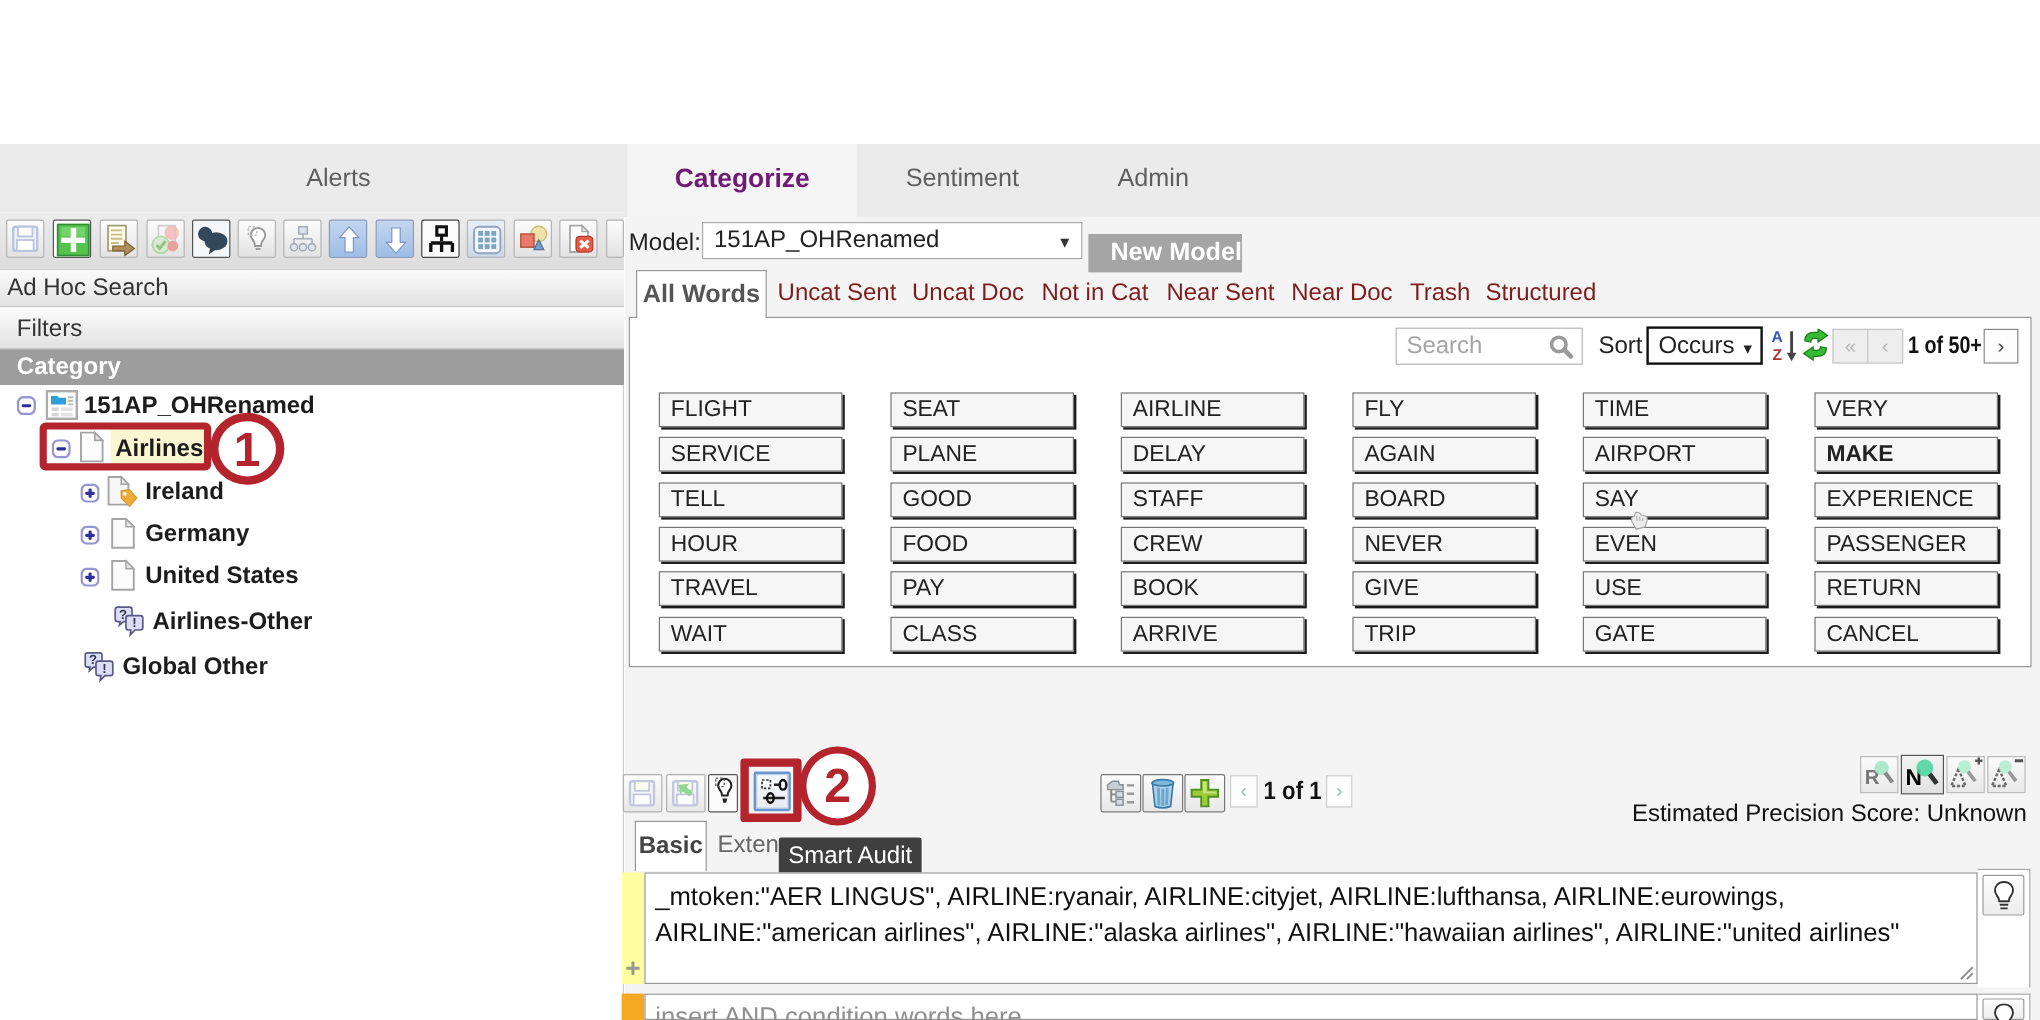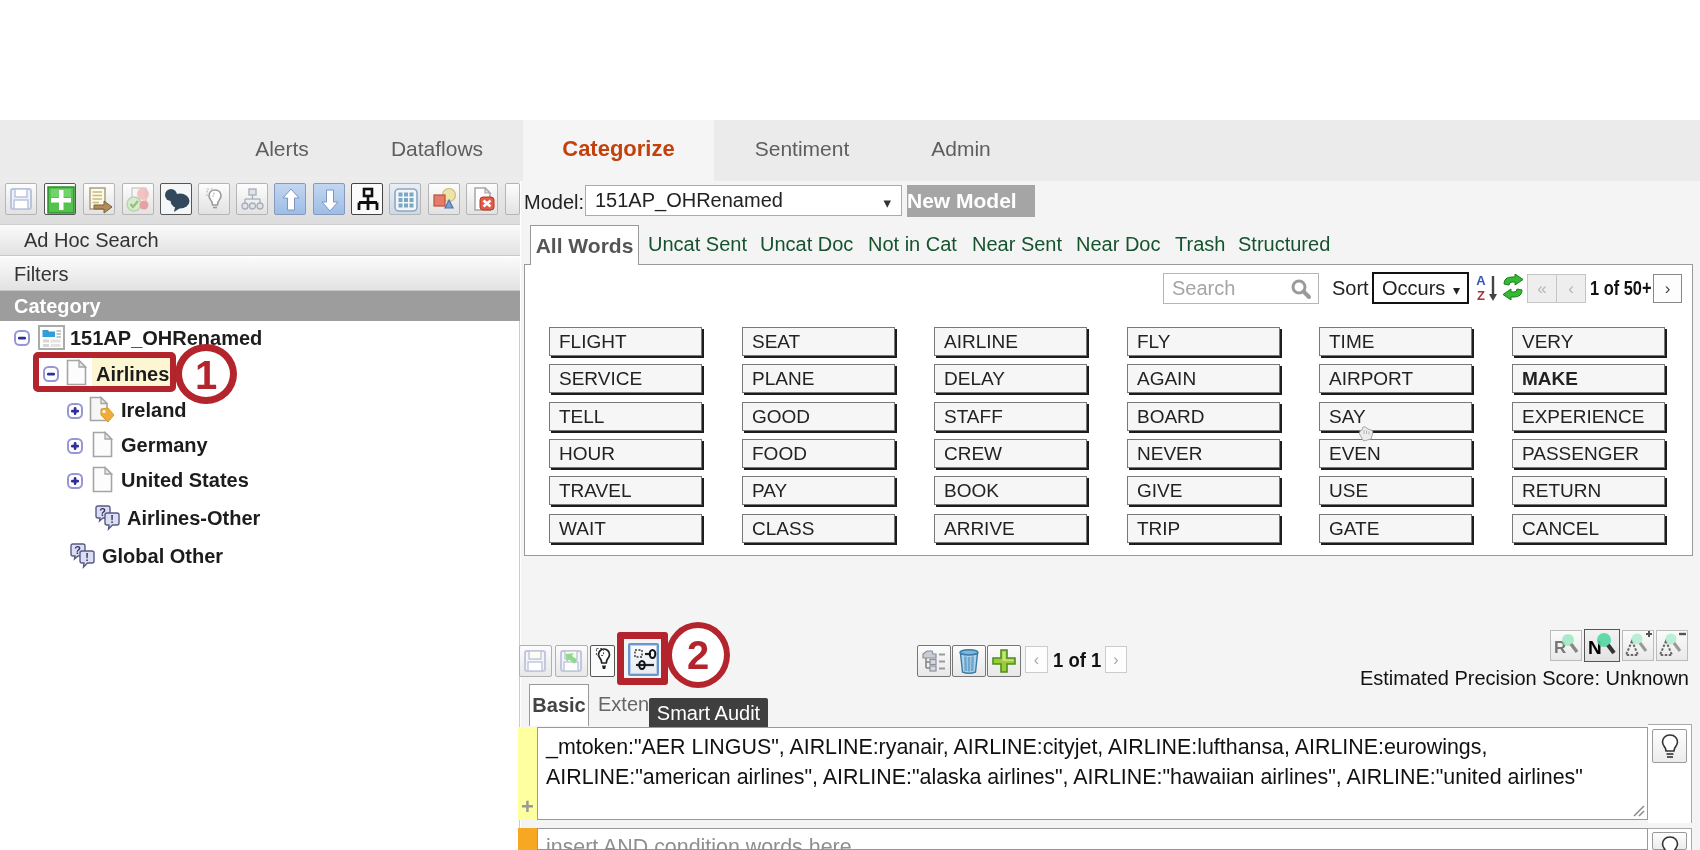--- a/index.html
+++ b/index.html
@@ -3,35 +3,35 @@
 <meta charset="utf-8">
 <style>
 * { margin:0; padding:0; box-sizing:border-box; }
 html,body { width:1700px; height:850px; overflow:hidden; background:#fff; }
 body { font-family:"Liberation Sans", sans-serif; }
 #root { position:relative; width:1700px; height:850px; }
 .abs { position:absolute; }
 
 #navbar { left:0; top:120px; width:1700px; height:57px; background:#ebebeb; }
 .navtab { position:absolute; top:0; height:57px; line-height:57px; color:#5e5e5e; font-size:21px; text-align:center; }
-#tab-cat { left:523px; top:120px; width:191px; height:61px; background:#f5f5f5; color:#c2410c; font-weight:bold; font-size:22px; text-align:center; line-height:58px; }
+#tab-cat { left:523px; top:120px; width:191px; height:61px; background:#f5f5f5; color:#701a75; font-weight:bold; font-size:22px; text-align:center; line-height:58px; }
 
 #ltoolbar { left:0; top:177px; width:520px; height:48px; background:linear-gradient(#ededed,#dcdcdc); border-bottom:1px solid #cfcfcf;}
 .tbtn { position:absolute; top:183px; width:32px; height:32px; background:linear-gradient(#fdfdfd,#e2e2e2); border:1px solid #b5b5b5; border-radius:2px; }
 .tbtn svg { position:absolute; left:2px; top:2px; }
 .row-hdr { position:absolute; left:0; width:520px; background:linear-gradient(#fbfbfb,#e2e2e2); border-bottom:1px solid #c8c8c8; color:#333; font-size:20px; }
 #tree-bg { left:0; top:321px; width:520px; height:529px; background:#fff; border-right:1px solid #ccc; }
 .titem { position:absolute; font-weight:bold; font-size:20px; color:#1c1c1c; white-space:nowrap; }
 
 #rcontent { left:521px; top:181px; width:1179px; height:669px; background:#f4f4f4; }
 #model-lb { left:524px; top:191px; font-size:20px; color:#222; }
 #model-sel { left:585px; top:185px; width:317px; height:31px; background:#fff; border:1px solid #ababab; font-size:20px; color:#222; line-height:29px; padding-left:9px; }
-#new-model { left:907px; top:185px; width:128px; height:32px; background:#a5a5a5; color:#fff; font-weight:bold; font-size:21px; text-align:left; line-height:32px; }
+#new-model { left:907px; top:195px; width:128px; height:32px; background:#a5a5a5; color:#fff; font-weight:bold; font-size:21px; text-align:right; line-height:32px; }
 #tab-allwords { left:530px; top:225px; width:109px; height:40px; background:#fff; border:1px solid #999; border-bottom:none; color:#555; font-weight:bold; font-size:21px; text-align:center; line-height:40px; }
-.wtab { position:absolute; top:225px; height:40px; line-height:38px; color:#14532d; font-size:20px; }
+.wtab { position:absolute; top:225px; height:40px; line-height:38px; color:#7f1d1d; font-size:20px; }
 #wpanel { left:524px; top:264px; width:1169px; height:292px; background:#fff; border:1px solid #999; }
 #search { left:1163px; top:273px; width:156px; height:31px; border:1px solid #b5b5b5; background:#fff; }
 #search span { position:absolute; left:8px; top:3px; color:#a5a5a5; font-size:20px; }
 #sort-lb { left:1332px; top:277px; font-size:20px; color:#222; }
 #occurs { left:1372px; top:272px; width:97px; height:32px; border:2px solid #111; background:#fff; font-size:20px; color:#222; line-height:28px; padding-left:8px; }
 .wbtn { position:absolute; width:153px; height:29px; background:#f6f6f6; border:1px solid #787878; box-shadow:2px 2px 0 #1d1d1d; font-size:19px; color:#222; line-height:27px; padding-left:9px; }
 #trashbox { left:523px; top:560px; width:1169px; height:58px; background:#fff; border:1px solid #999; font-size:19px; color:#222; padding:16px 0 0 12px; }
 
 .bbtn { position:absolute; top:645px; width:29px; height:29px; background:linear-gradient(#fcfcfc,#e8e8e8); border:1px solid #b0b0b0; border-radius:2px; }
 #prec { top:667px; right:11px; font-size:20px; color:#111; }
@@ -48,21 +48,20 @@
 .redcirc { position:absolute; border:6px solid #b3242c; border-radius:50%; background:#fff; color:#b3242c; font-weight:bold; text-align:center; }
 </style>
 </head>
 <body>
 <div id="root">
 
 
   <div id="navbar" class="abs"></div>
   <div class="abs" style="left:520px; top:120px; width:1180px; height:61px; background:#ebebeb;"></div>
   <div class="navtab" style="left:232px; width:100px; top:120px;">Alerts</div>
-  <div class="navtab" style="left:377px; width:120px; top:120px;">Dataflows</div>
   <div id="tab-cat" class="abs">Categorize</div>
   <div class="navtab" style="left:752px; width:100px; top:120px;">Sentiment</div>
   <div class="navtab" style="left:911px; width:100px; top:120px;">Admin</div>
 
   <div id="ltoolbar" class="abs"></div>
   <div id="licons">
 
     <div class="tbtn" style="left:5px;">
         <svg width="26" height="26" viewBox="0 0 26 26">
           <rect x="3" y="3" width="20" height="20" rx="2" fill="#eef1f8" stroke="#b9c4dd" stroke-width="2"></rect>
@@ -183,21 +182,21 @@
           <path d="M6 2 L16 2 L21 7 L21 24 L6 24 Z" fill="#fff" stroke="#a7a7a7" stroke-width="1.5"></path>
           <path d="M16 2 L16 7 L21 7 Z" fill="#e4e4e4" stroke="#a7a7a7" stroke-width="1.2"></path>
           <rect x="11" y="11" width="14" height="13" rx="3" fill="#e65848" stroke="#b23a2c" stroke-width="1"></rect>
           <path d="M14.5 14.5 L21.5 20.5 M21.5 14.5 L14.5 20.5" stroke="#fff" stroke-width="2.6"></path>
         </svg>
       </div>
 
     <div class="tbtn" style="left:505px; width:15px;"></div>
   </div>
 
-  <div class="row-hdr" style="top:225px; height:31px; line-height:31px; padding-left:24px;">Ad Hoc Search</div>
+  <div class="row-hdr" style="top:225px; height:31px; line-height:31px; padding-left:6px;">Ad Hoc Search</div>
   <div class="row-hdr" style="top:257px; height:34px; line-height:34px; padding-left:14px;">Filters</div>
   <div class="row-hdr" style="top:291px; height:30px; line-height:30px; padding-left:14px; background:#9d9d9d; color:#fff; font-weight:bold; border-bottom:none;">Category</div>
   <div id="tree-bg" class="abs"></div>
   <div id="tree">
 
     <svg class="abs" style="left:14px; top:330px;" width="16" height="16" viewBox="0 0 16 16">
         <rect x="1" y="1" width="14" height="14" rx="4.5" fill="#fff" stroke="#9897d6" stroke-width="2"></rect>
         <rect x="4" y="6.8" width="8" height="2.6" rx="1.2" fill="#2e2e9d"></rect>
       </svg>
     <svg class="abs" style="left:38px; top:325px;" width="27" height="25" viewBox="0 0 27 25">

